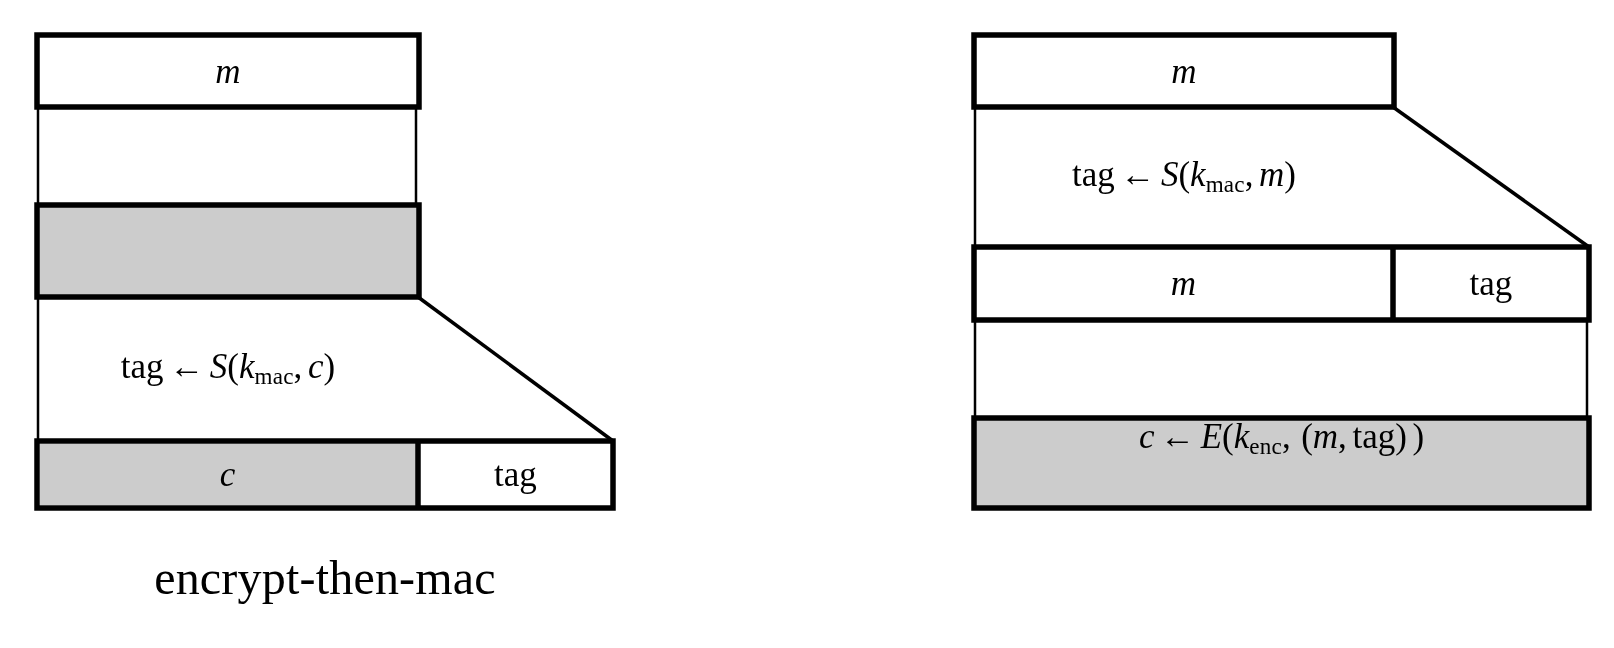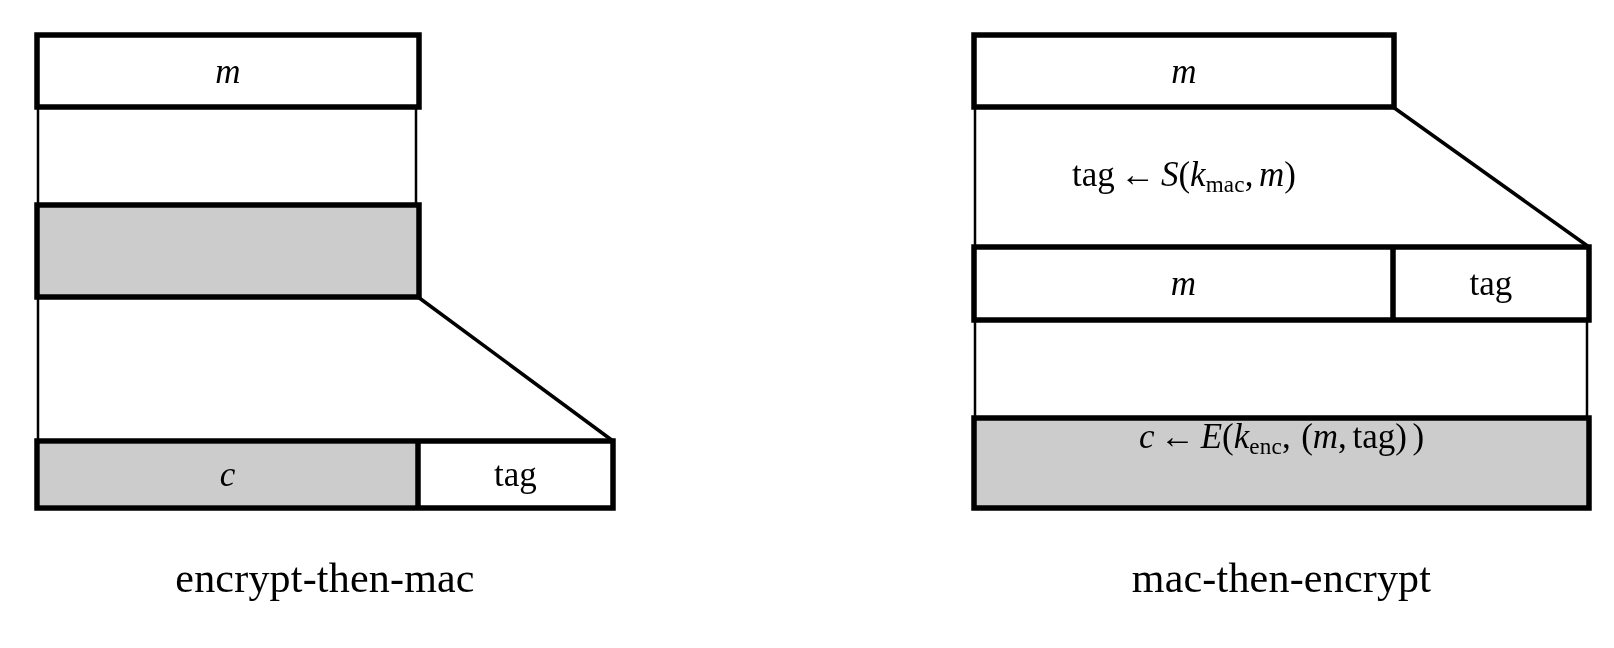--- a/index.html
+++ b/index.html
@@ -33,21 +33,21 @@
     justify-content: center;
     white-space: nowrap;
     font-family: "Liberation Serif", "DejaVu Serif", serif;
     color: #000000;
     line-height: 1;
   }
   .formula {
     font-size: 35px;
   }
   .caption {
-    font-size: 42px;
+    font-size: 48px;
     letter-spacing: 0.2px;
   }
   .mi {           
     font-style: italic;
     font-family: "Liberation Serif", "DejaVu Serif", serif;
   }
   .mup {          
     font-style: normal;
   }
   .sub {
@@ -101,20 +101,23 @@
 
       <rect x="974" y="418" width="615" height="90" fill="#cccccc" stroke="#000000" stroke-width="5.5"></rect>
     </g>
   </svg>
 
   <div class="txt formula" style="left:37px; top:35px; width:382px; height:72px;">
     <span class="mi">m</span>
   </div>
 
 
+  <div class="txt formula" style="left:37px; top:297px; width:382px; height:144px;">
+    <span><span class="mup">tag</span><span class="arrow">←</span><span class="mi">S</span><span class="mup">(</span><span class="mi">k</span><span class="sub">mac</span><span class="mup">,</span><span class="sp-s"></span><span class="mi">c</span><span class="mup">)</span></span>
+  </div>
 
   <div class="txt formula" style="left:37px; top:441px; width:381px; height:67px;">
     <span class="mi">c</span>
   </div>
 
   <div class="txt formula" style="left:418px; top:441px; width:195px; height:67px;">
     <span class="mup">tag</span>
   </div>
 
   <div class="txt caption" style="left:37px; top:548px; width:576px; height:60px;">
@@ -134,17 +137,14 @@
   </div>
 
   <div class="txt formula" style="left:1393px; top:247px; width:196px; height:73px;">
     <span class="mup">tag</span>
   </div>
 
   <div class="txt formula" style="left:974px; top:394px; width:615px; height:90px;">
     <span><span class="mi">c</span><span class="arrow">←</span><span class="mi">E</span><span class="mup">(</span><span class="mi">k</span><span class="sub">enc</span><span class="mup">,</span><span class="sp-m"></span><span class="mup">(</span><span class="mi">m</span><span class="mup">,</span><span class="sp-s"></span><span class="mup">tag</span><span class="mup">)</span><span class="sp-s"></span><span class="mup">)</span></span>
   </div>
 
-  <div class="txt caption" style="left:974px; top:548px; width:615px; height:60px;">
-    <span>mac-then-encrypt</span>
-  </div>
 
 </div>
 
 </body></html>

